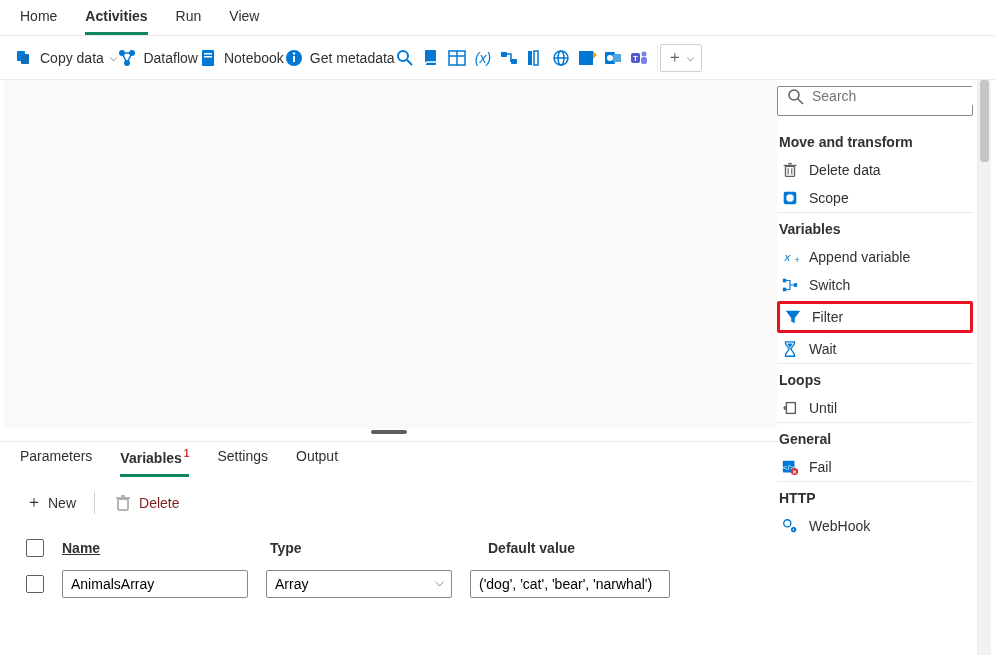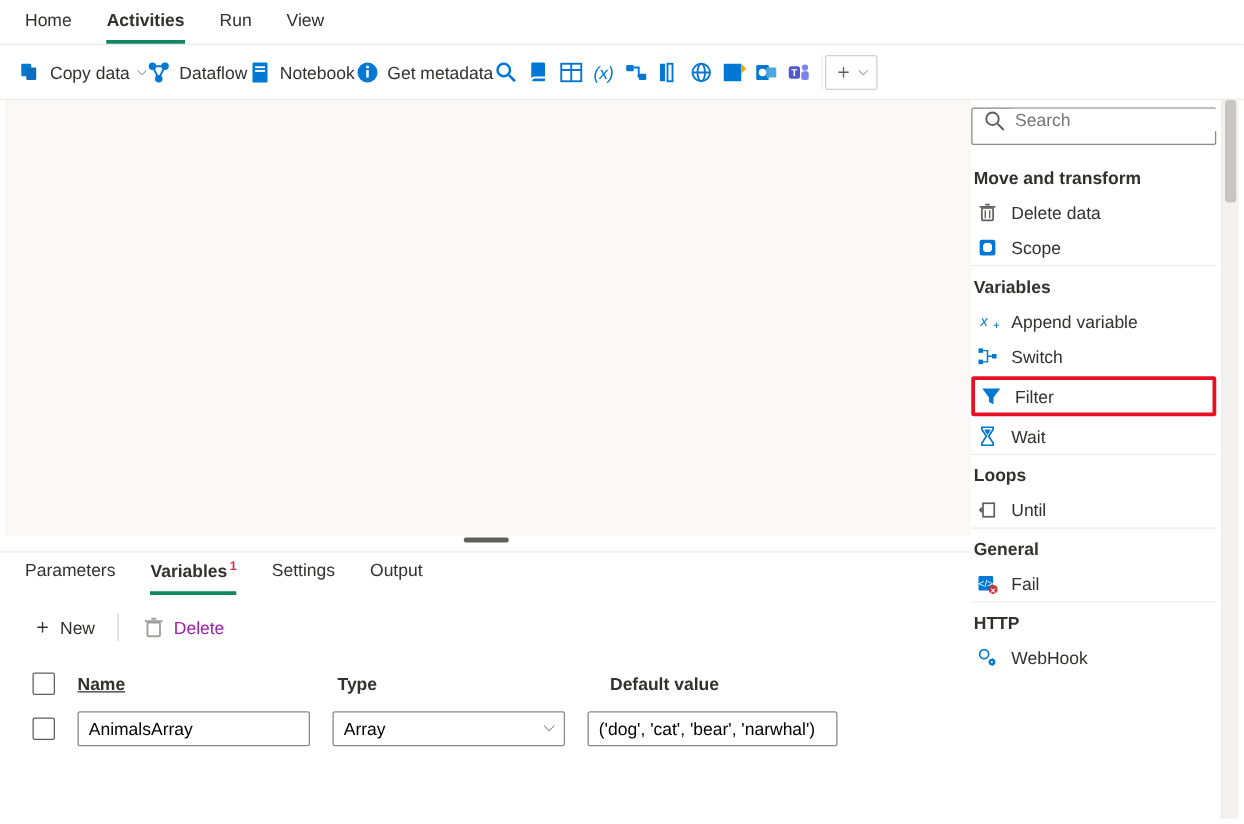--- a/index.html
+++ b/index.html
@@ -91,21 +91,21 @@
     border-bottom: 1px solid #fff;
   }
   .bp-tab { padding-bottom: 8px; cursor:pointer; }
   .bp-tab.active { font-weight:600; border-bottom: 3px solid #118761; }
   .bp-tab .sup { color: #d13438; font-size: 10px; vertical-align: super; margin-left:2px;}
   .bp-actions {
     display:flex; gap: 18px; align-items:center;
     padding: 14px 26px 10px 26px;
   }
   .bp-act { display:flex; align-items:center; gap:6px; cursor:pointer; color:#323130;}
-  .bp-act.disabled { color:#a21caf; }
+  .bp-act.disabled { color:#7f1d1d; }
   .vline { width:1px; height:22px; background:#d2d0ce; }
   .var-table {
     padding: 6px 26px;
   }
   .vt-row { display:flex; align-items:center; gap:18px; height:36px; }
   .vt-check { width:18px; height:18px; border:1px solid #605e5c; border-radius:2px; cursor:pointer;}
   .vt-col-name { width: 190px; font-weight:600;text-decoration:underline;}
   .vt-col-type { width: 200px; font-weight:600;}
   .vt-col-def  { width: 200px; font-weight:600;}
   .vt-input {

